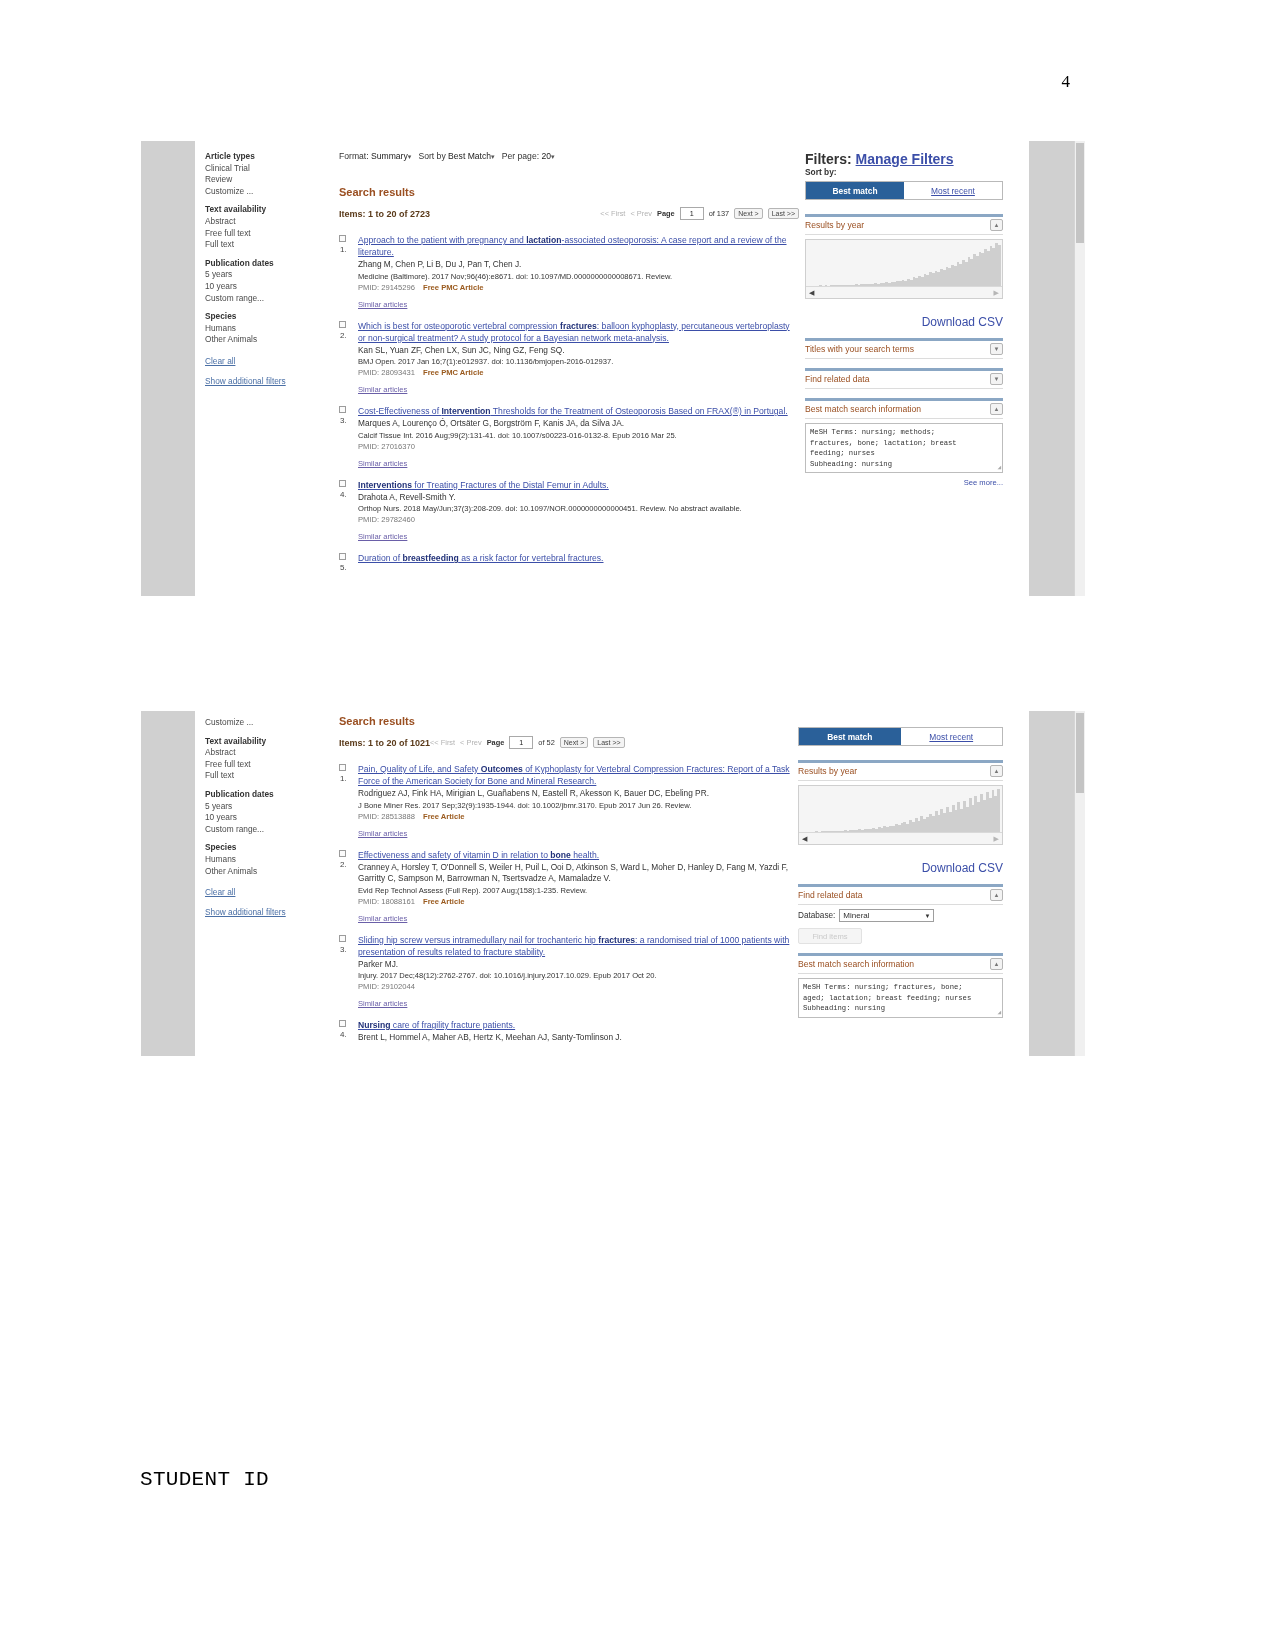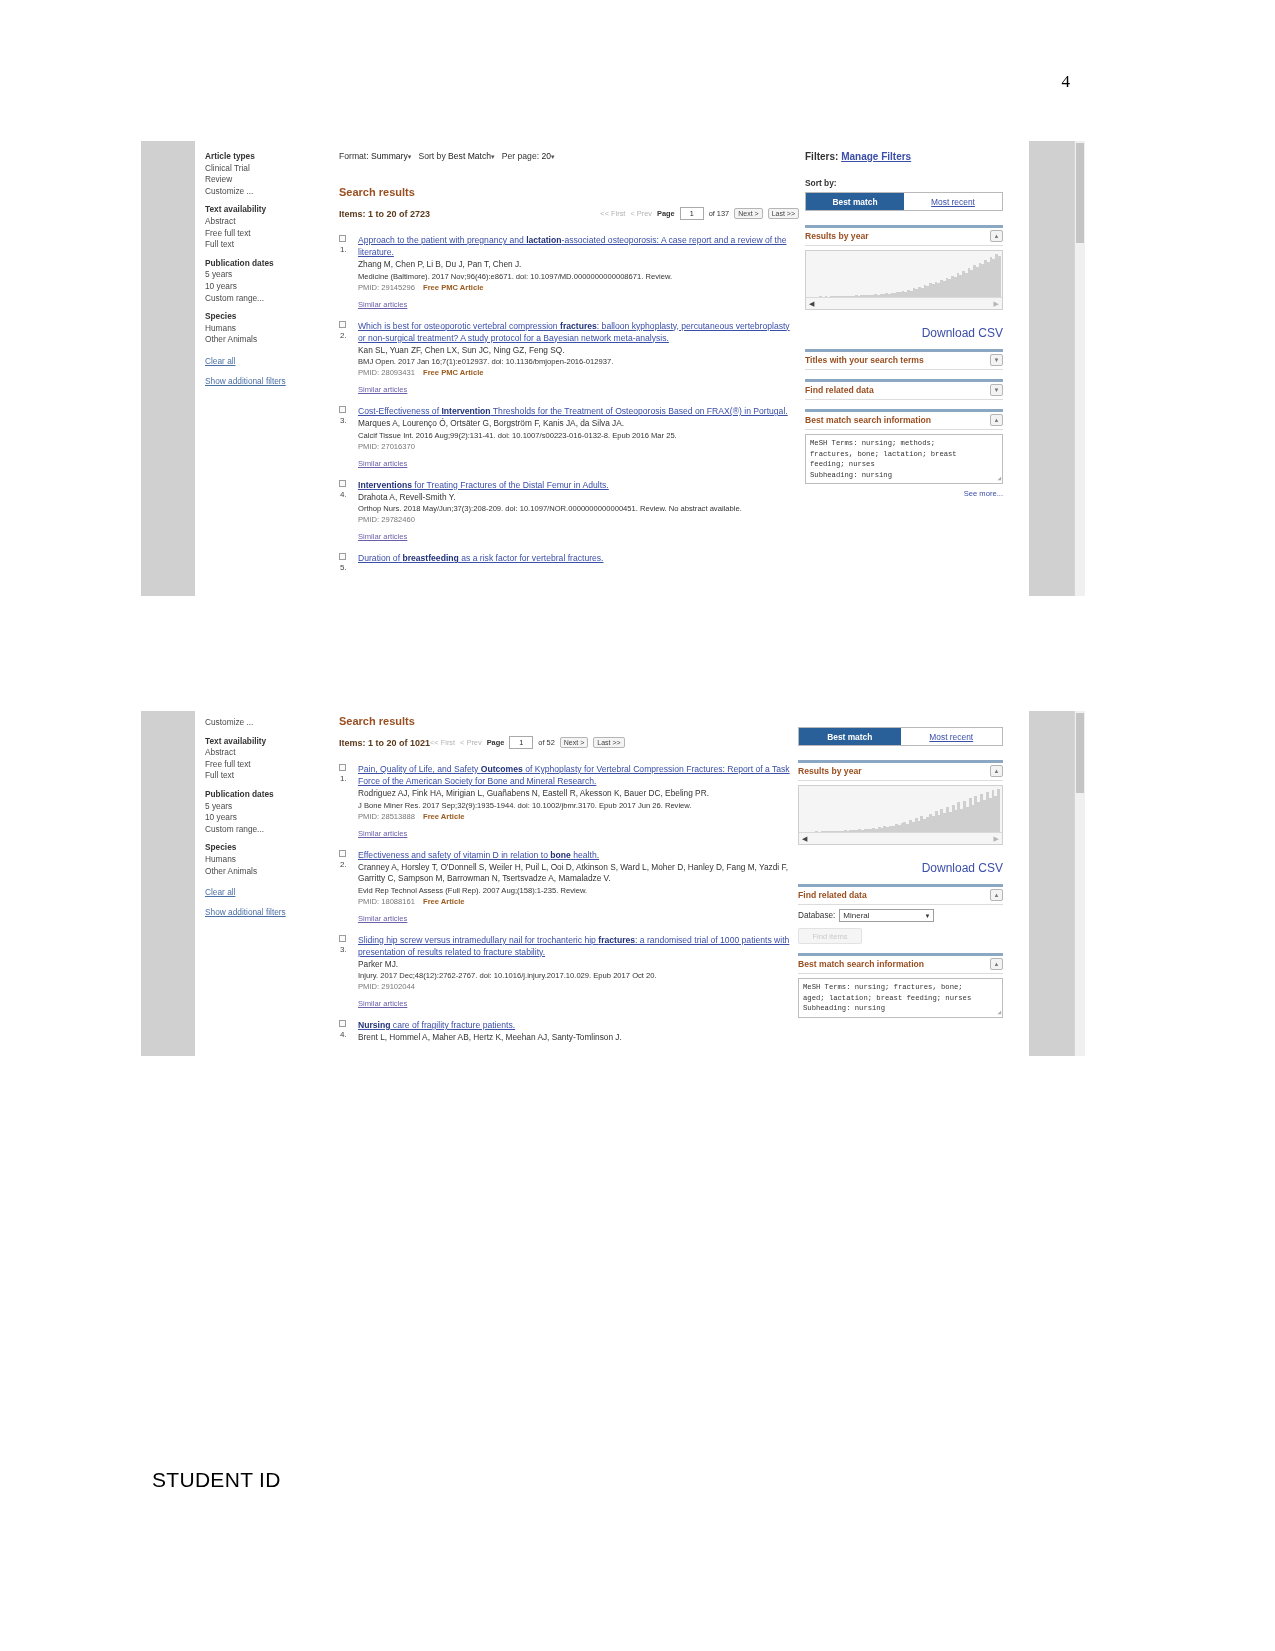--- a/index.html
+++ b/index.html
@@ -6,22 +6,22 @@
   body{
     width:1275px;height:1651px;background:#ffffff;
     font-family:"Liberation Sans",sans-serif;
     position:relative;overflow:hidden;
   }
   .page-number{
     position:absolute;top:72px;right:205px;
     font-family:"Liberation Serif",serif;font-size:17px;color:#000;
   }
   .student-id{
-    position:absolute;left:152px;top:1468px;
-    font-family:Liberation Sans, sans-serif;font-size:21px;color:#000;
+    position:absolute;left:140px;top:1468px;
+    font-family:Liberation Mono, monospace;font-size:21px;color:#000;
     letter-spacing:.3px;
   }
 
   
   .shot{position:absolute;background:#ffffff;overflow:hidden;padding-left:16px;}
   .shot.one{left:141px;top:141px;width:928px;height:455px;}
   .shot.two{left:141px;top:711px;width:928px;height:345px;}
   .shot .gutter-l{position:absolute;left:0;top:0;width:54px;height:100%;background:#d0d0d0;}
   .shot .gutter-r{position:absolute;right:0;top:0;width:56px;height:100%;background:#d0d0d0;}
   .shot .scrollbar{position:absolute;right:0;top:0;width:10px;height:100%;background:#f0f0f0;border-left:1px solid #d5d5d5;}
@@ -68,37 +68,37 @@
   }
   .result .title b{color:#23337a;}
   .result .authors{font-size:8.3px;color:#333;line-height:11.5px;margin-top:1px;}
   .result .cite{font-size:7.6px;color:#333;line-height:11px;}
   .result .pmid{font-size:7.6px;color:#777;line-height:11px;}
   .result .pmid .free{color:#9a5a1e;font-weight:bold;margin-left:8px;}
   .result .sim{font-size:7.6px;color:#6a5fa8;text-decoration:underline;line-height:11px;display:inline-block;}
 
   
   .disco{position:absolute;}
-  .filters-line{font-size:10px;color:#333;font-weight:bold;}
+  .filters-line{font-size:14px;color:#333;font-weight:bold;}
   .filters-line a{color:#3b4ea8;text-decoration:underline;font-weight:bold;}
   .sortby-lbl{font-size:8.4px;font-weight:bold;color:#333;}
   .toggle{display:flex;border:1px solid #b9b9b9;height:17px;}
   .toggle .t{
     flex:1;display:flex;align-items:center;justify-content:center;
     font-size:8.4px;
   }
   .toggle .t.on{background:#2a6099;color:#fff;font-weight:bold;}
   .toggle .t.off{background:#fff;color:#3b4ea8;text-decoration:underline;}
   .portlet{margin-top:9px;}
   .portlet .rule{height:3px;background:#8ba7c4;}
   .portlet .phead{
     display:flex;align-items:center;justify-content:space-between;
     border-bottom:1px solid #dcdcdc;padding:2px 0 3px 0;
   }
-  .portlet .ptitle{font-size:8.6px;font-weight:bold;color:#9a4f21;}
+  .portlet .ptitle{font-size:8.6px;font-weight:normal;color:#9a4f21;}
   .portlet .pbtn{
     width:11px;height:10px;border:1px solid #b5b5b5;background:#f3f3f3;
     border-radius:2px;display:flex;align-items:center;justify-content:center;
     font-size:6px;color:#777;line-height:1;
   }
   .histo{border:1px solid #cfcfcf;background:#f5f5f5;height:58px;position:relative;margin-top:4px;}
   .histo .bars{position:absolute;left:2px;right:2px;bottom:12px;top:3px;display:flex;align-items:flex-end;gap:0px;}
   .histo .bar{flex:1;background:#cfcfcf;}
   .histo .nav{position:absolute;left:0;right:0;bottom:0;height:11px;border-top:1px solid #d9d9d9;background:#f5f5f5;}
   .histo .arrowL{position:absolute;left:3px;bottom:2px;font-size:7px;color:#444;line-height:1;}
@@ -223,21 +223,21 @@
         </div>
       </div>
   </div>
 
   <div class="disco" style="left:664px;top:10px;width:198px;">
     <div class="filters-line">
       <span>Filters:</span>
       <a href="#">Manage Filters</a>
     </div>
 
-    <div class="sortby-lbl" style="margin-top:16px;">Sort by:</div>
+    <div class="sortby-lbl" style="">Sort by:</div>
     <div class="toggle" style="margin-top:4px;">
       <div class="t on">Best match</div>
       <div class="t off">Most recent</div>
     </div>
 
     <div class="portlet" style="margin-top:14px;">
       <div class="rule"></div>
       <div class="phead">
         <span class="ptitle">Results by year</span>
         <span class="pbtn">▲</span>

